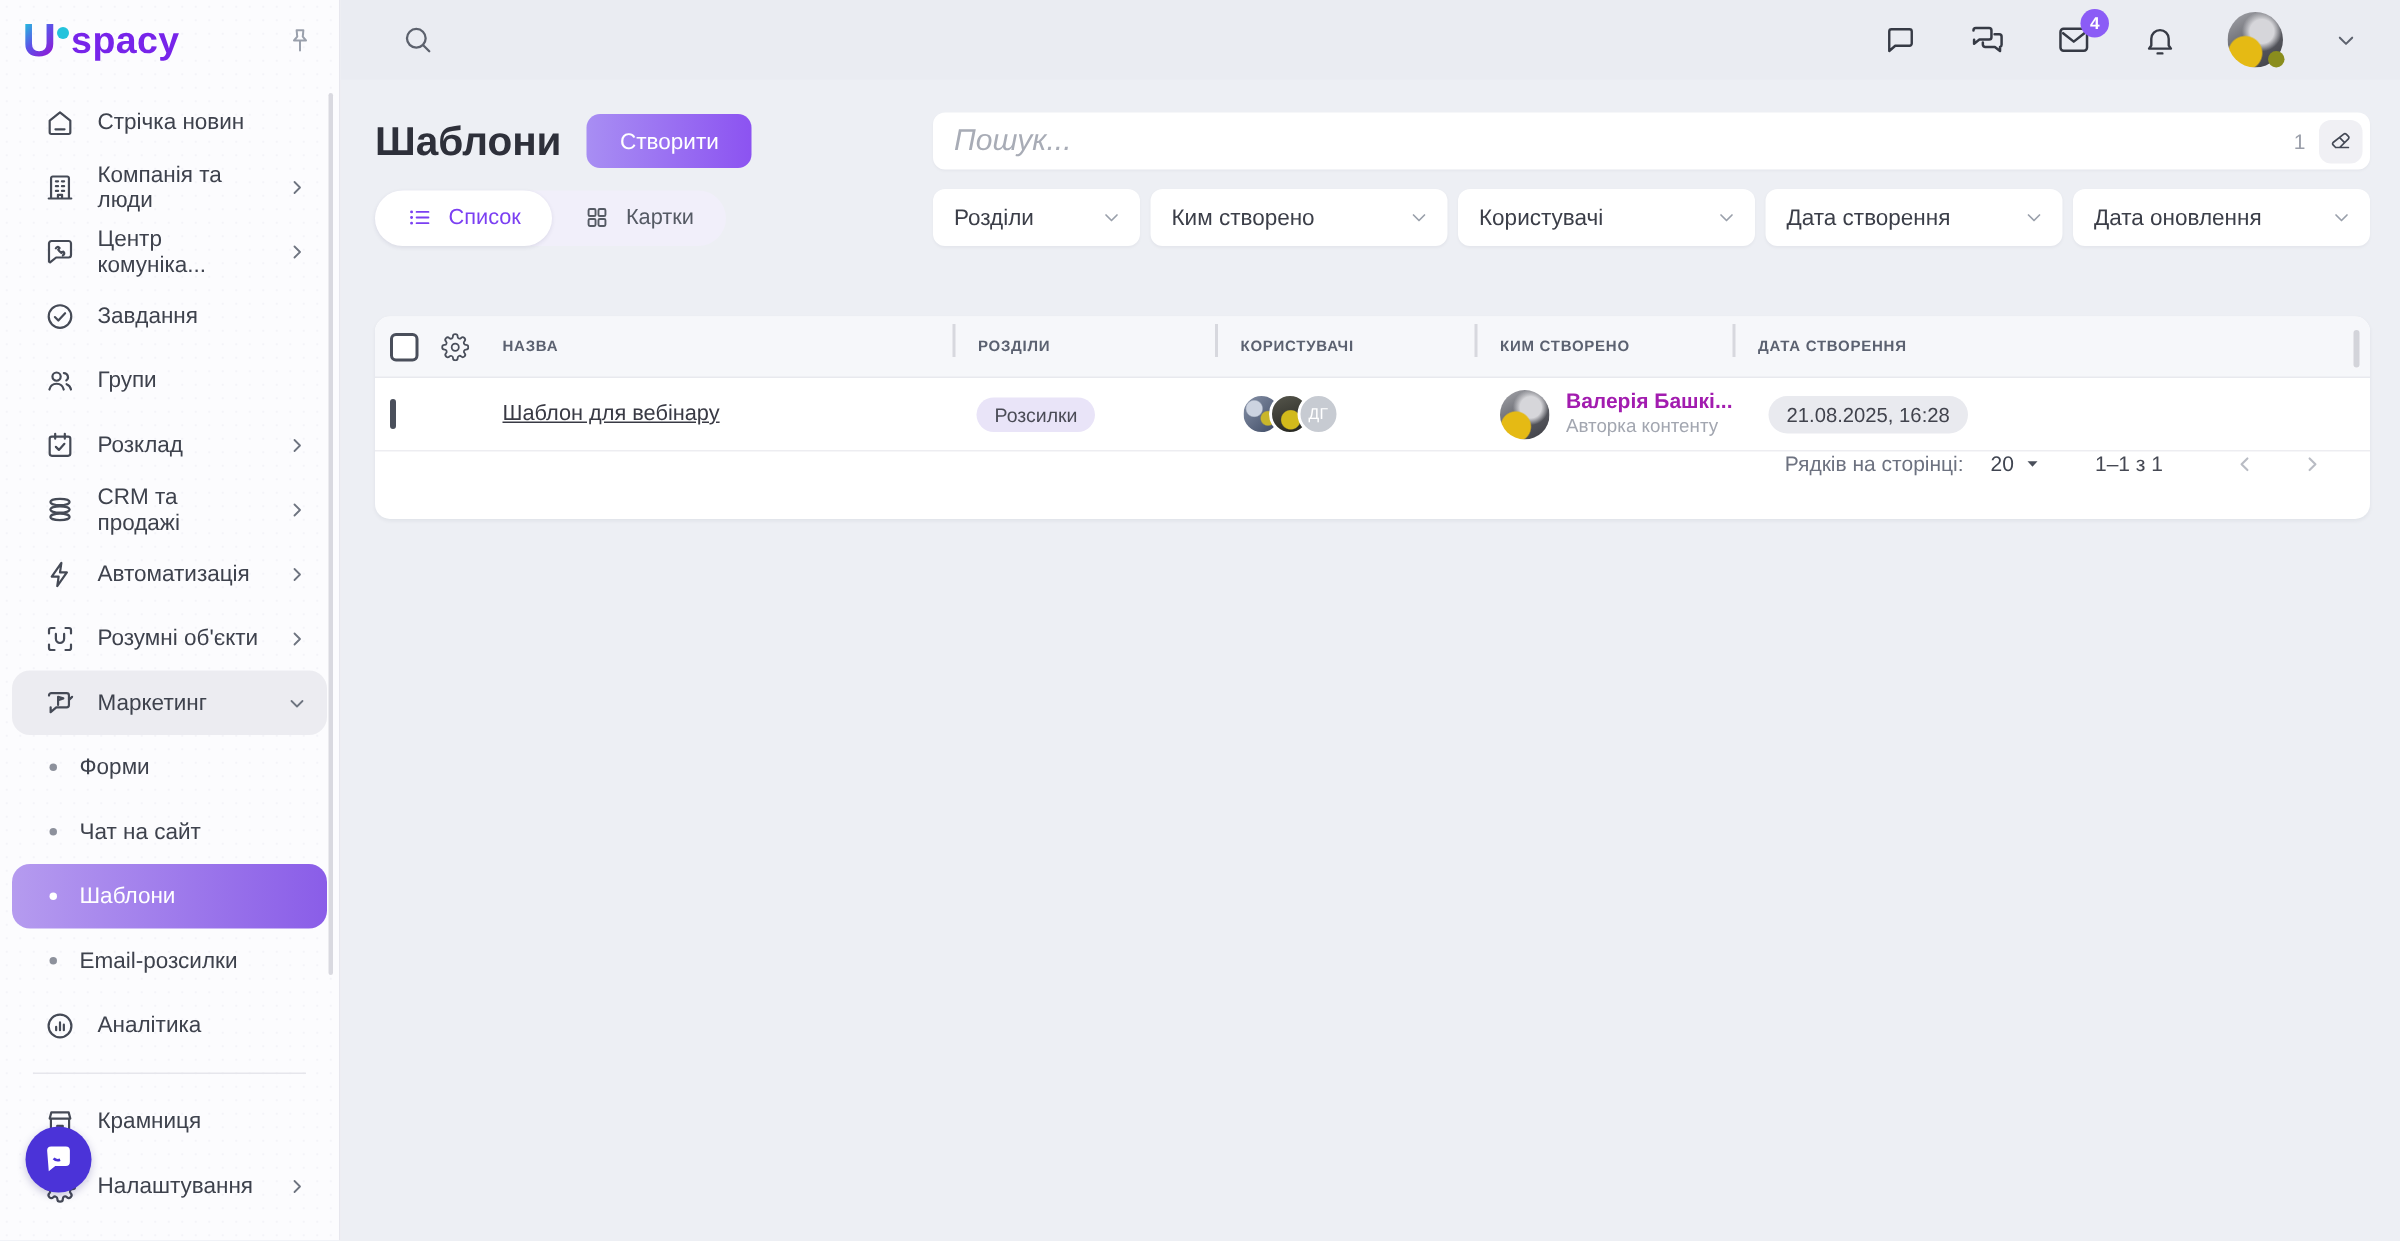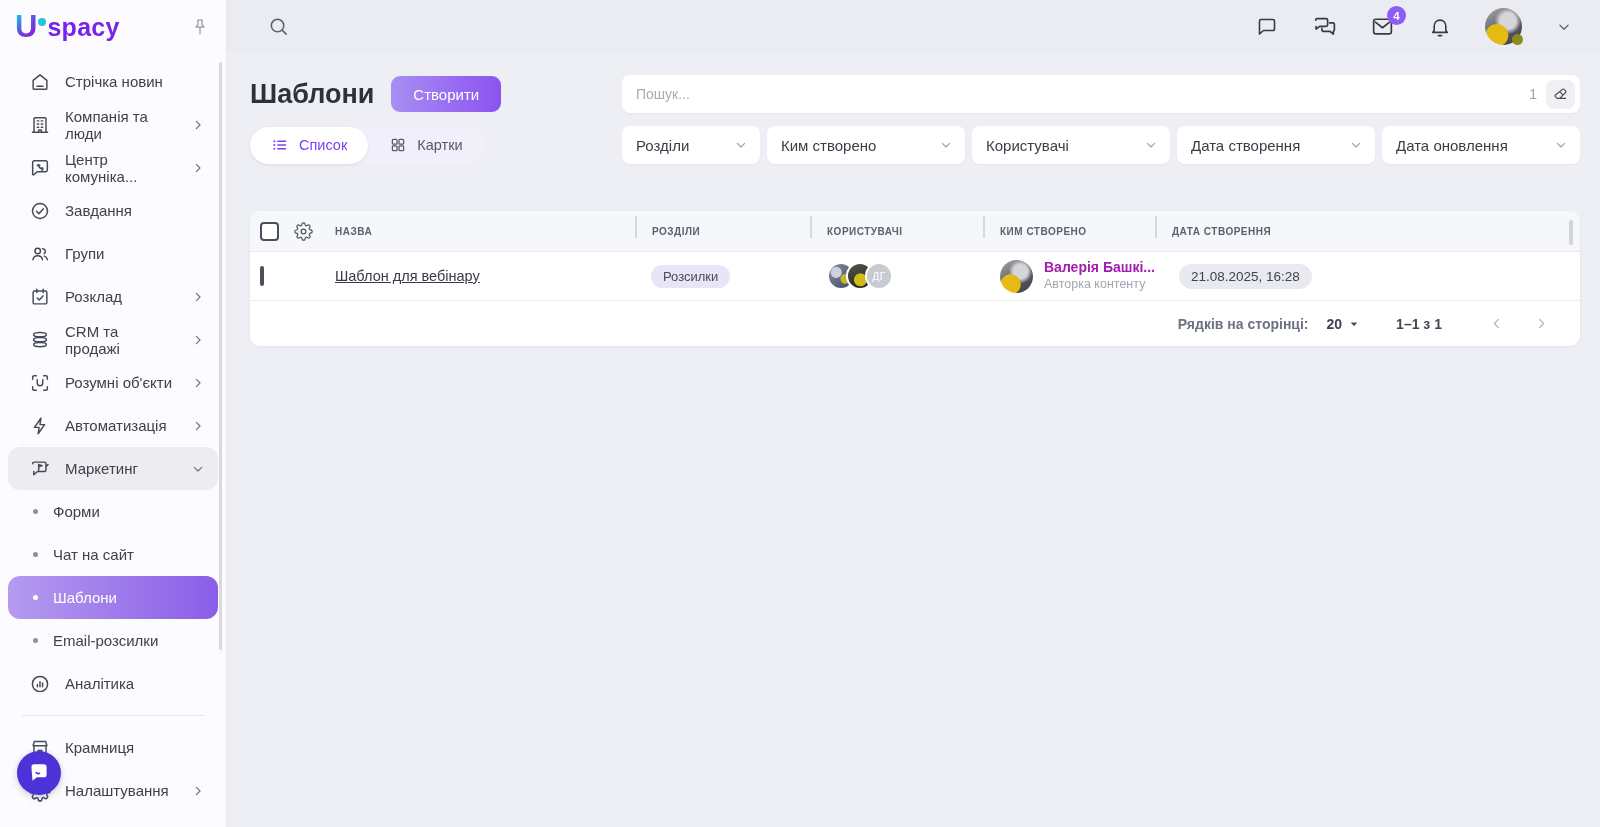--- a/index.html
+++ b/index.html
@@ -61,22 +61,22 @@
 
   .content { flex:1; padding:22px 20px 0 23px; }
   .grid2 { display:grid; grid-template-columns:372px 1fr; row-gap:13px; align-items:center; }
   .title-row { display:flex; align-items:center; gap:17px; }
   .page-title { font-size:27px; font-weight:700; color:#2e303a; }
   .create-btn { height:36px; padding:0 22px; border:none; border-radius:9px; color:#fff;
     font-size:15px; font-family:inherit; cursor:pointer;
     background:linear-gradient(90deg,var(--btn-grad-from,#a88ef3),var(--btn-grad-to,#8c53f1)); }
   .searchbar { height:38px; background:#fff; border-radius:8px; display:flex; align-items:center;
     padding:0 5px 0 14px; box-shadow:0 1px 2px rgba(25,28,50,.04); }
-  .searchbar input { flex:1; border:none; outline:none; font-size:14px; font-family:inherit;
-    color:#3a3d47; background:transparent; }
+  .searchbar input { flex:1; border:none; outline:none; font-size:20px; font-family:inherit;
+    color:#3a3d47; background:transparent;font-style:italic; }
   .searchbar input::placeholder { color:#a8acb6; }
   .search-count { color:#9a9ea9; font-size:14px; margin:0 9px; }
   .eraser-btn { width:29px; height:29px; border-radius:8px; background:#f0f0f4; display:flex;
     align-items:center; justify-content:center; color:#4449555; color:#444955; cursor:pointer; }
   .tabs { display:inline-flex; height:37px; background:#f1effa; border-radius:19px; width:max-content; }
   .tab { display:flex; align-items:center; gap:10px; padding:0 21px; border-radius:19px;
     font-size:14.5px; color:#555a64; cursor:pointer; }
   .tab.active { background:#fff; color:var(--accent2,#7b3ff2); box-shadow:0 1px 3px rgba(40,40,90,.10); }
   .filters { display:flex; gap:7px; }
   .filter { height:38px; background:#fff; border-radius:8px; display:flex; align-items:center;
@@ -113,22 +113,22 @@
   .av2 { background: radial-gradient(circle at 52% 66%, #d2ba1b 0 30%, rgba(0,0,0,0) 34%),
          linear-gradient(160deg,#56564c,#22231e); }
   .av3 { background:#c7cbd2; display:flex; align-items:center; justify-content:center;
          color:#fff; font-size:10.5px; letter-spacing:.3px; }
   .creator { display:flex; align-items:center; gap:11px; padding-left:17px; }
   .creator .cav { width:33px; height:33px; }
   .cname { font-size:14px; font-weight:700; color:#a21caf; line-height:1.25; }
   .crole { font-size:12.5px; color:#a2a6b0; line-height:1.25; }
   .chip-date { display:inline-block; margin-left:24px; padding:5px 12px; border-radius:14px;
     background:#e9eaef; font-size:13.5px; color:#41434d; }
-  .pager { height:45px; display:flex; align-items:center; justify-content:flex-end; gap:0;
-    padding-right:16px; color:#6d7280; font-size:14px;font-weight:bold; }
+  .pager { height:45px; display:flex; align-items:flex-start; justify-content:flex-end; gap:0;
+    padding-right:16px; color:#6d7280; font-size:14px; }
   .rpp-label { margin-right:18px; }
   .rpp-select { display:flex; align-items:center; gap:4px; color:#3f4450; cursor:pointer; margin-right:34px; }
   .range { color:#454853; margin-right:32px; }
   .pnav { color:#b9bcc4; cursor:pointer; padding:0 14px; }
   .table-scrollbar { position:absolute; top:9px; right:7px; width:4px; height:25px;
     background:#d3d4da; border-radius:2px; cursor:pointer; }
 </style>
 </head>
 <body>
 
@@ -321,37 +321,37 @@
         <span>CRM та продажі</span>
         <span class="chev">
             <svg width="16" height="16" fill="none" stroke="currentColor" stroke-width="1.8" stroke-linecap="round" stroke-linejoin="round">
               <use href="#i-chev-r"></use>
             </svg>
           </span>
       </div>
       <div class="item">
         <span class="ic">
             <svg width="22" height="22" fill="none" stroke="currentColor" stroke-width="1.6" stroke-linecap="round" stroke-linejoin="round">
+              <use href="#i-bolt"></use>
+            </svg>
+          </span>
+        <span>Автоматизація</span>
+        <span class="chev">
+            <svg width="16" height="16" fill="none" stroke="currentColor" stroke-width="1.8" stroke-linecap="round" stroke-linejoin="round">
+              <use href="#i-chev-r"></use>
+            </svg>
+          </span>
+      </div>
+      <div class="item">
+        <span class="ic">
+            <svg width="22" height="22" fill="none" stroke="currentColor" stroke-width="1.6" stroke-linecap="round" stroke-linejoin="round">
               <use href="#i-smart"></use>
             </svg>
           </span>
         <span>Розумні об'єкти</span>
-        <span class="chev">
-            <svg width="16" height="16" fill="none" stroke="currentColor" stroke-width="1.8" stroke-linecap="round" stroke-linejoin="round">
-              <use href="#i-chev-r"></use>
-            </svg>
-          </span>
-      </div>
-      <div class="item">
-        <span class="ic">
-            <svg width="22" height="22" fill="none" stroke="currentColor" stroke-width="1.6" stroke-linecap="round" stroke-linejoin="round">
-              <use href="#i-bolt"></use>
-            </svg>
-          </span>
-        <span>Автоматизація</span>
         <span class="chev">
             <svg width="16" height="16" fill="none" stroke="currentColor" stroke-width="1.8" stroke-linecap="round" stroke-linejoin="round">
               <use href="#i-chev-r"></use>
             </svg>
           </span>
       </div>
       <div class="item expanded">
         <span class="ic">
             <svg width="22" height="22" fill="none" stroke="currentColor" stroke-width="1.6" stroke-linecap="round" stroke-linejoin="round">
               <use href="#i-marketing"></use>

